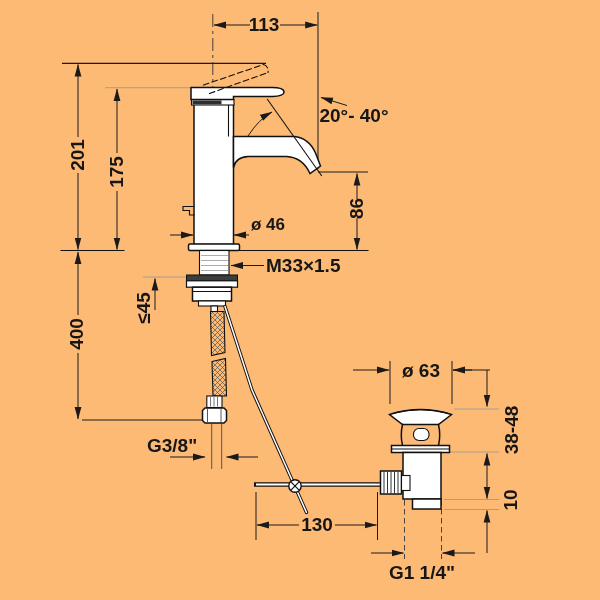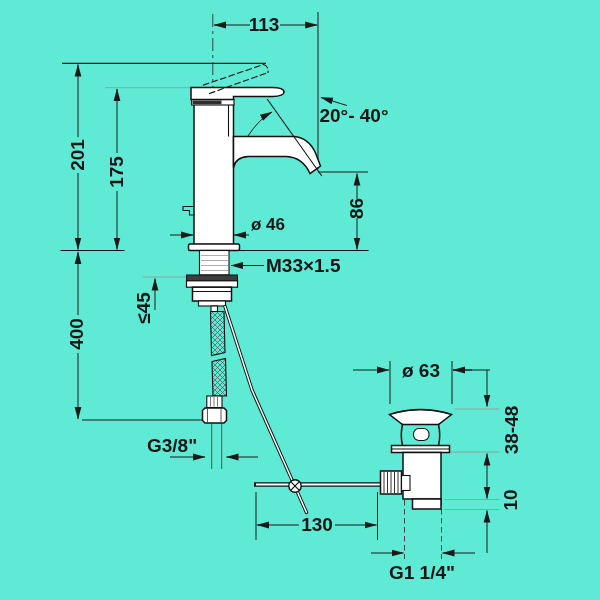--- a/index.html
+++ b/index.html
@@ -1,16 +1,16 @@
 <!DOCTYPE html>
 <html><head>
 <meta charset="utf-8">
 <style>
   html,body{margin:0;padding:0;background:#fff;}
-  .stage{width:600px;height:600px;position:relative;background:#5eead4;overflow:hidden;}
+  .stage{width:600px;height:600px;position:relative;background:#fdba74;overflow:hidden;}
   svg{display:block;}
   .o  {stroke:#111;stroke-width:1.5;fill:none;stroke-linecap:square;}
   .o2 {stroke:#111;stroke-width:1.1;fill:none;stroke-linecap:square;}
   .d  {stroke:#1a1a1a;stroke-width:1;fill:none;}
   .d2 {stroke:#1a1a1a;stroke-width:1.2;fill:none;}
   .g  {stroke:#9a9a9a;stroke-width:0.9;fill:none;}
   .cl {stroke:#333;stroke-width:0.9;fill:none;stroke-dasharray:13 4 3 4;}
   .dsh{stroke-dasharray:5.5 3.5;}
   .wfill{fill:#fff;}
   .t  {font-family:"Liberation Sans",sans-serif;font-weight:bold;font-size:19px;fill:#161616;}

